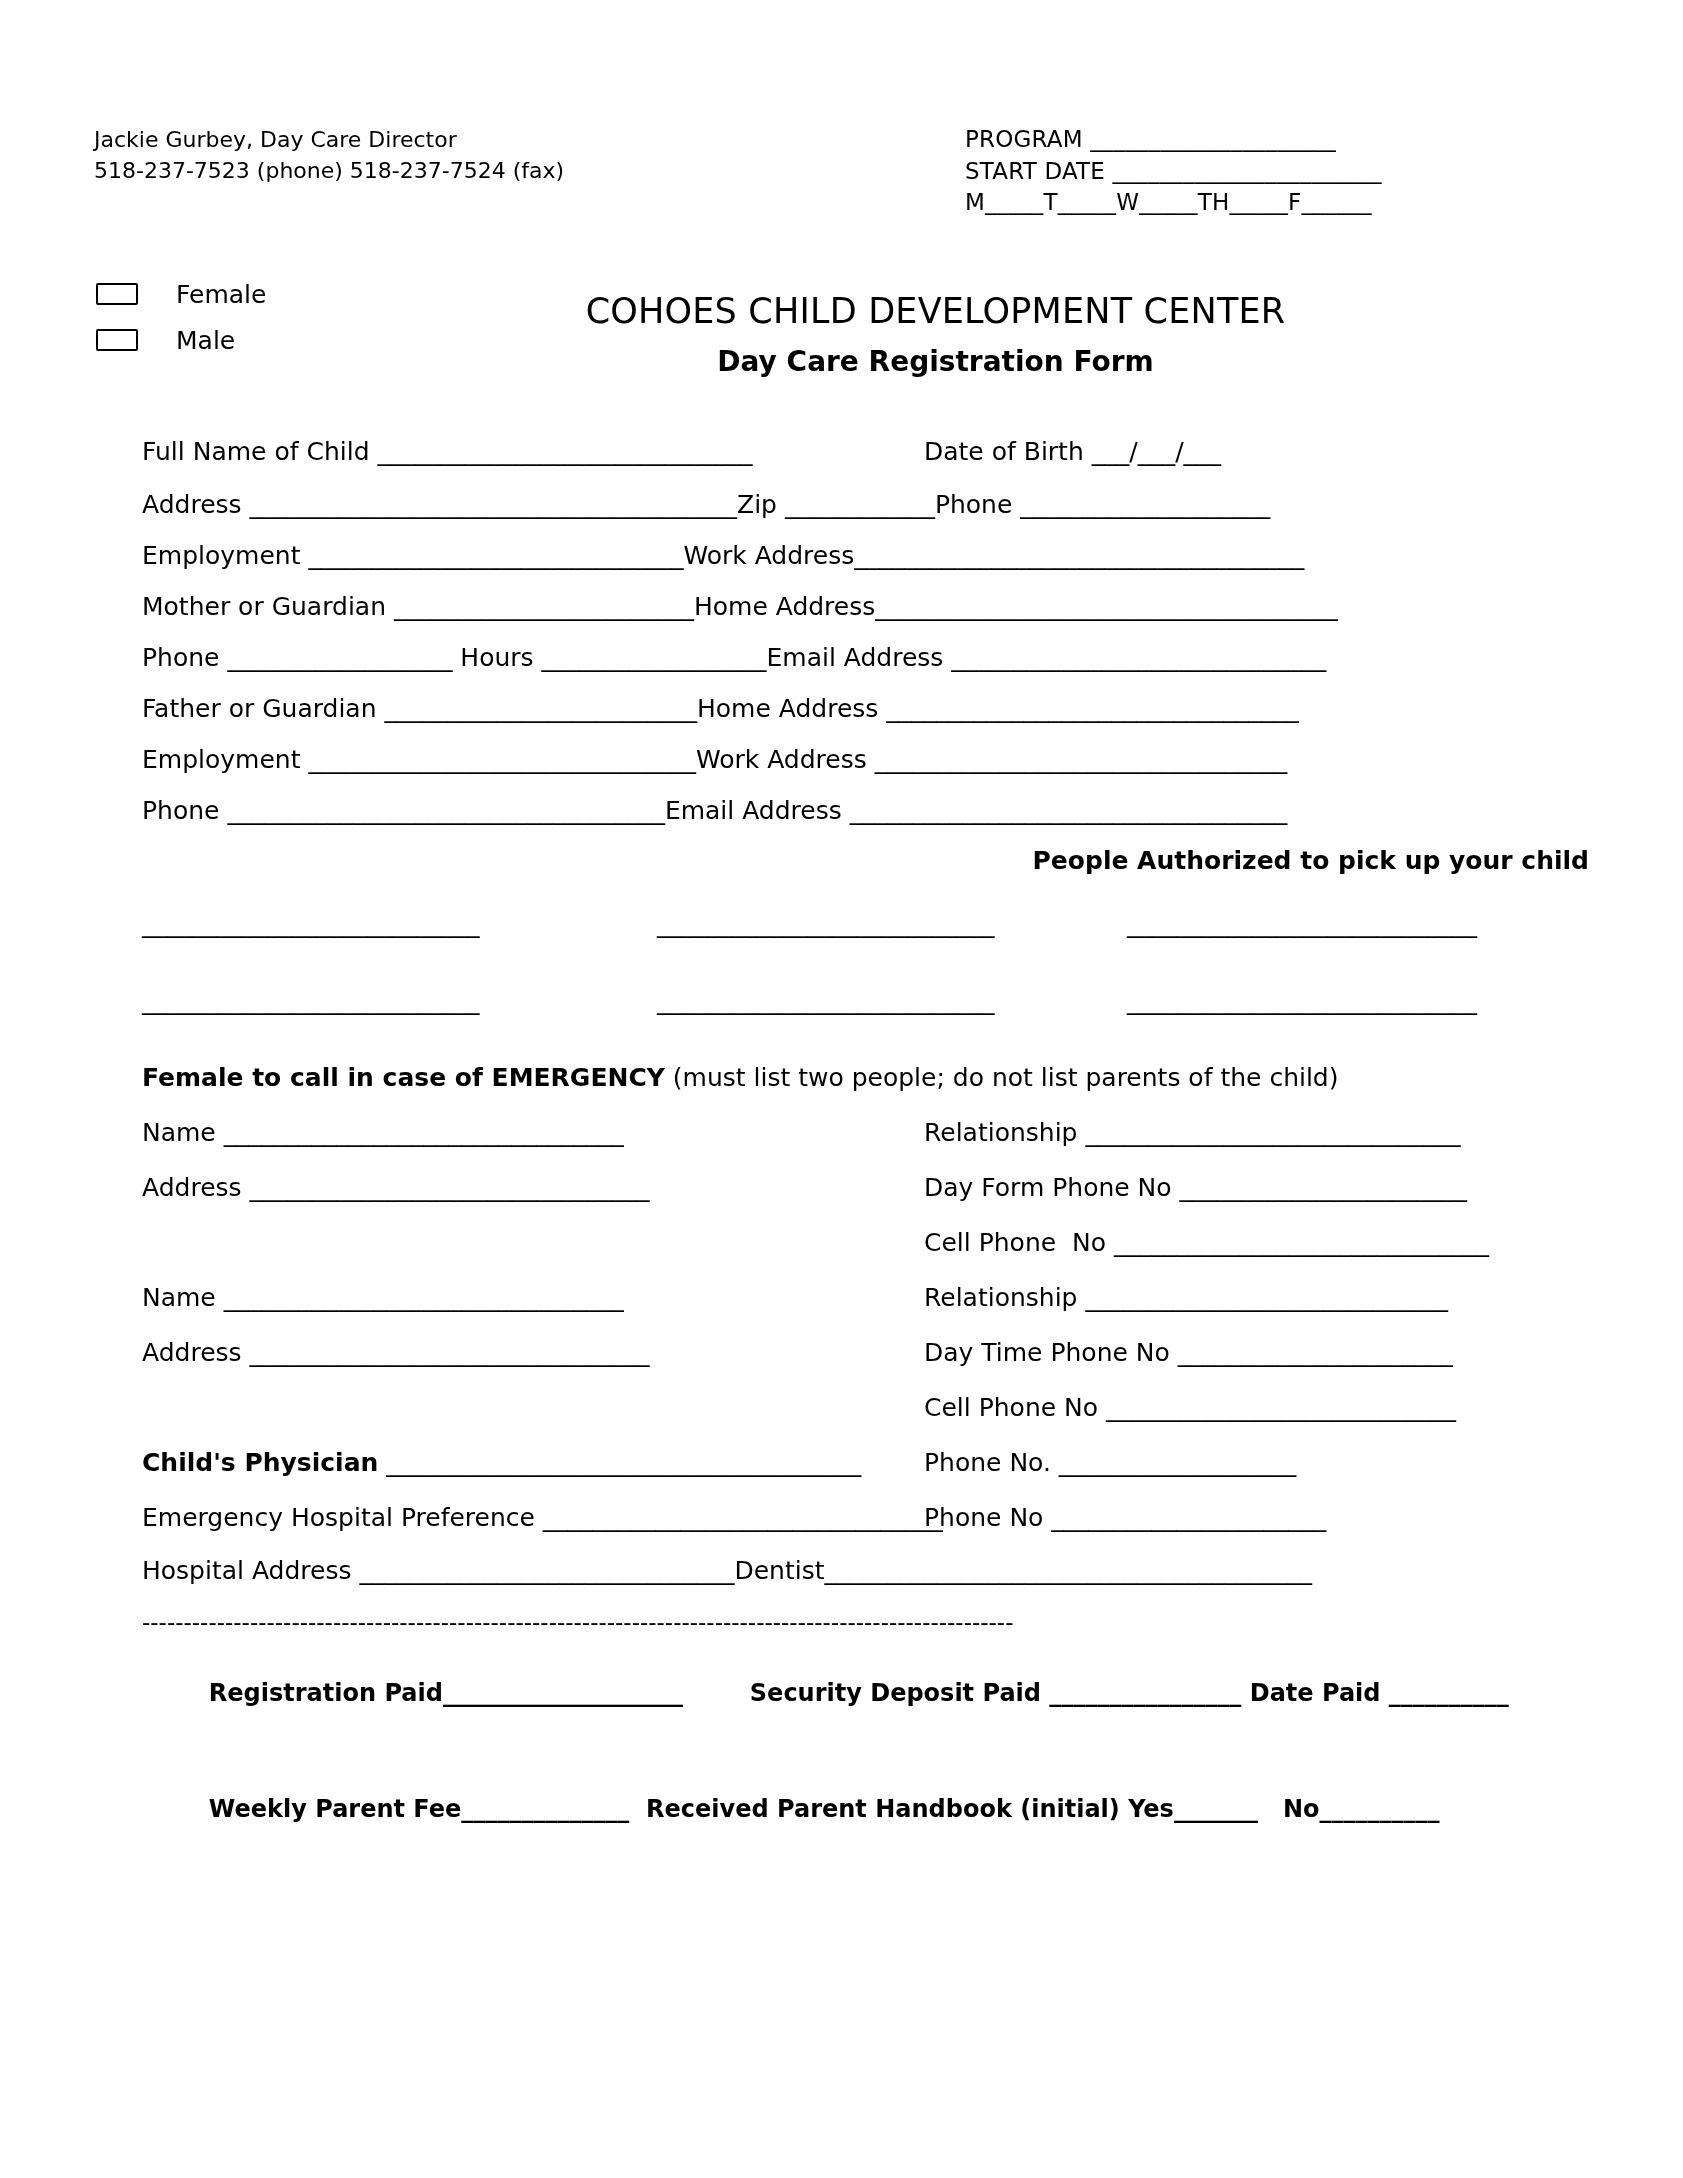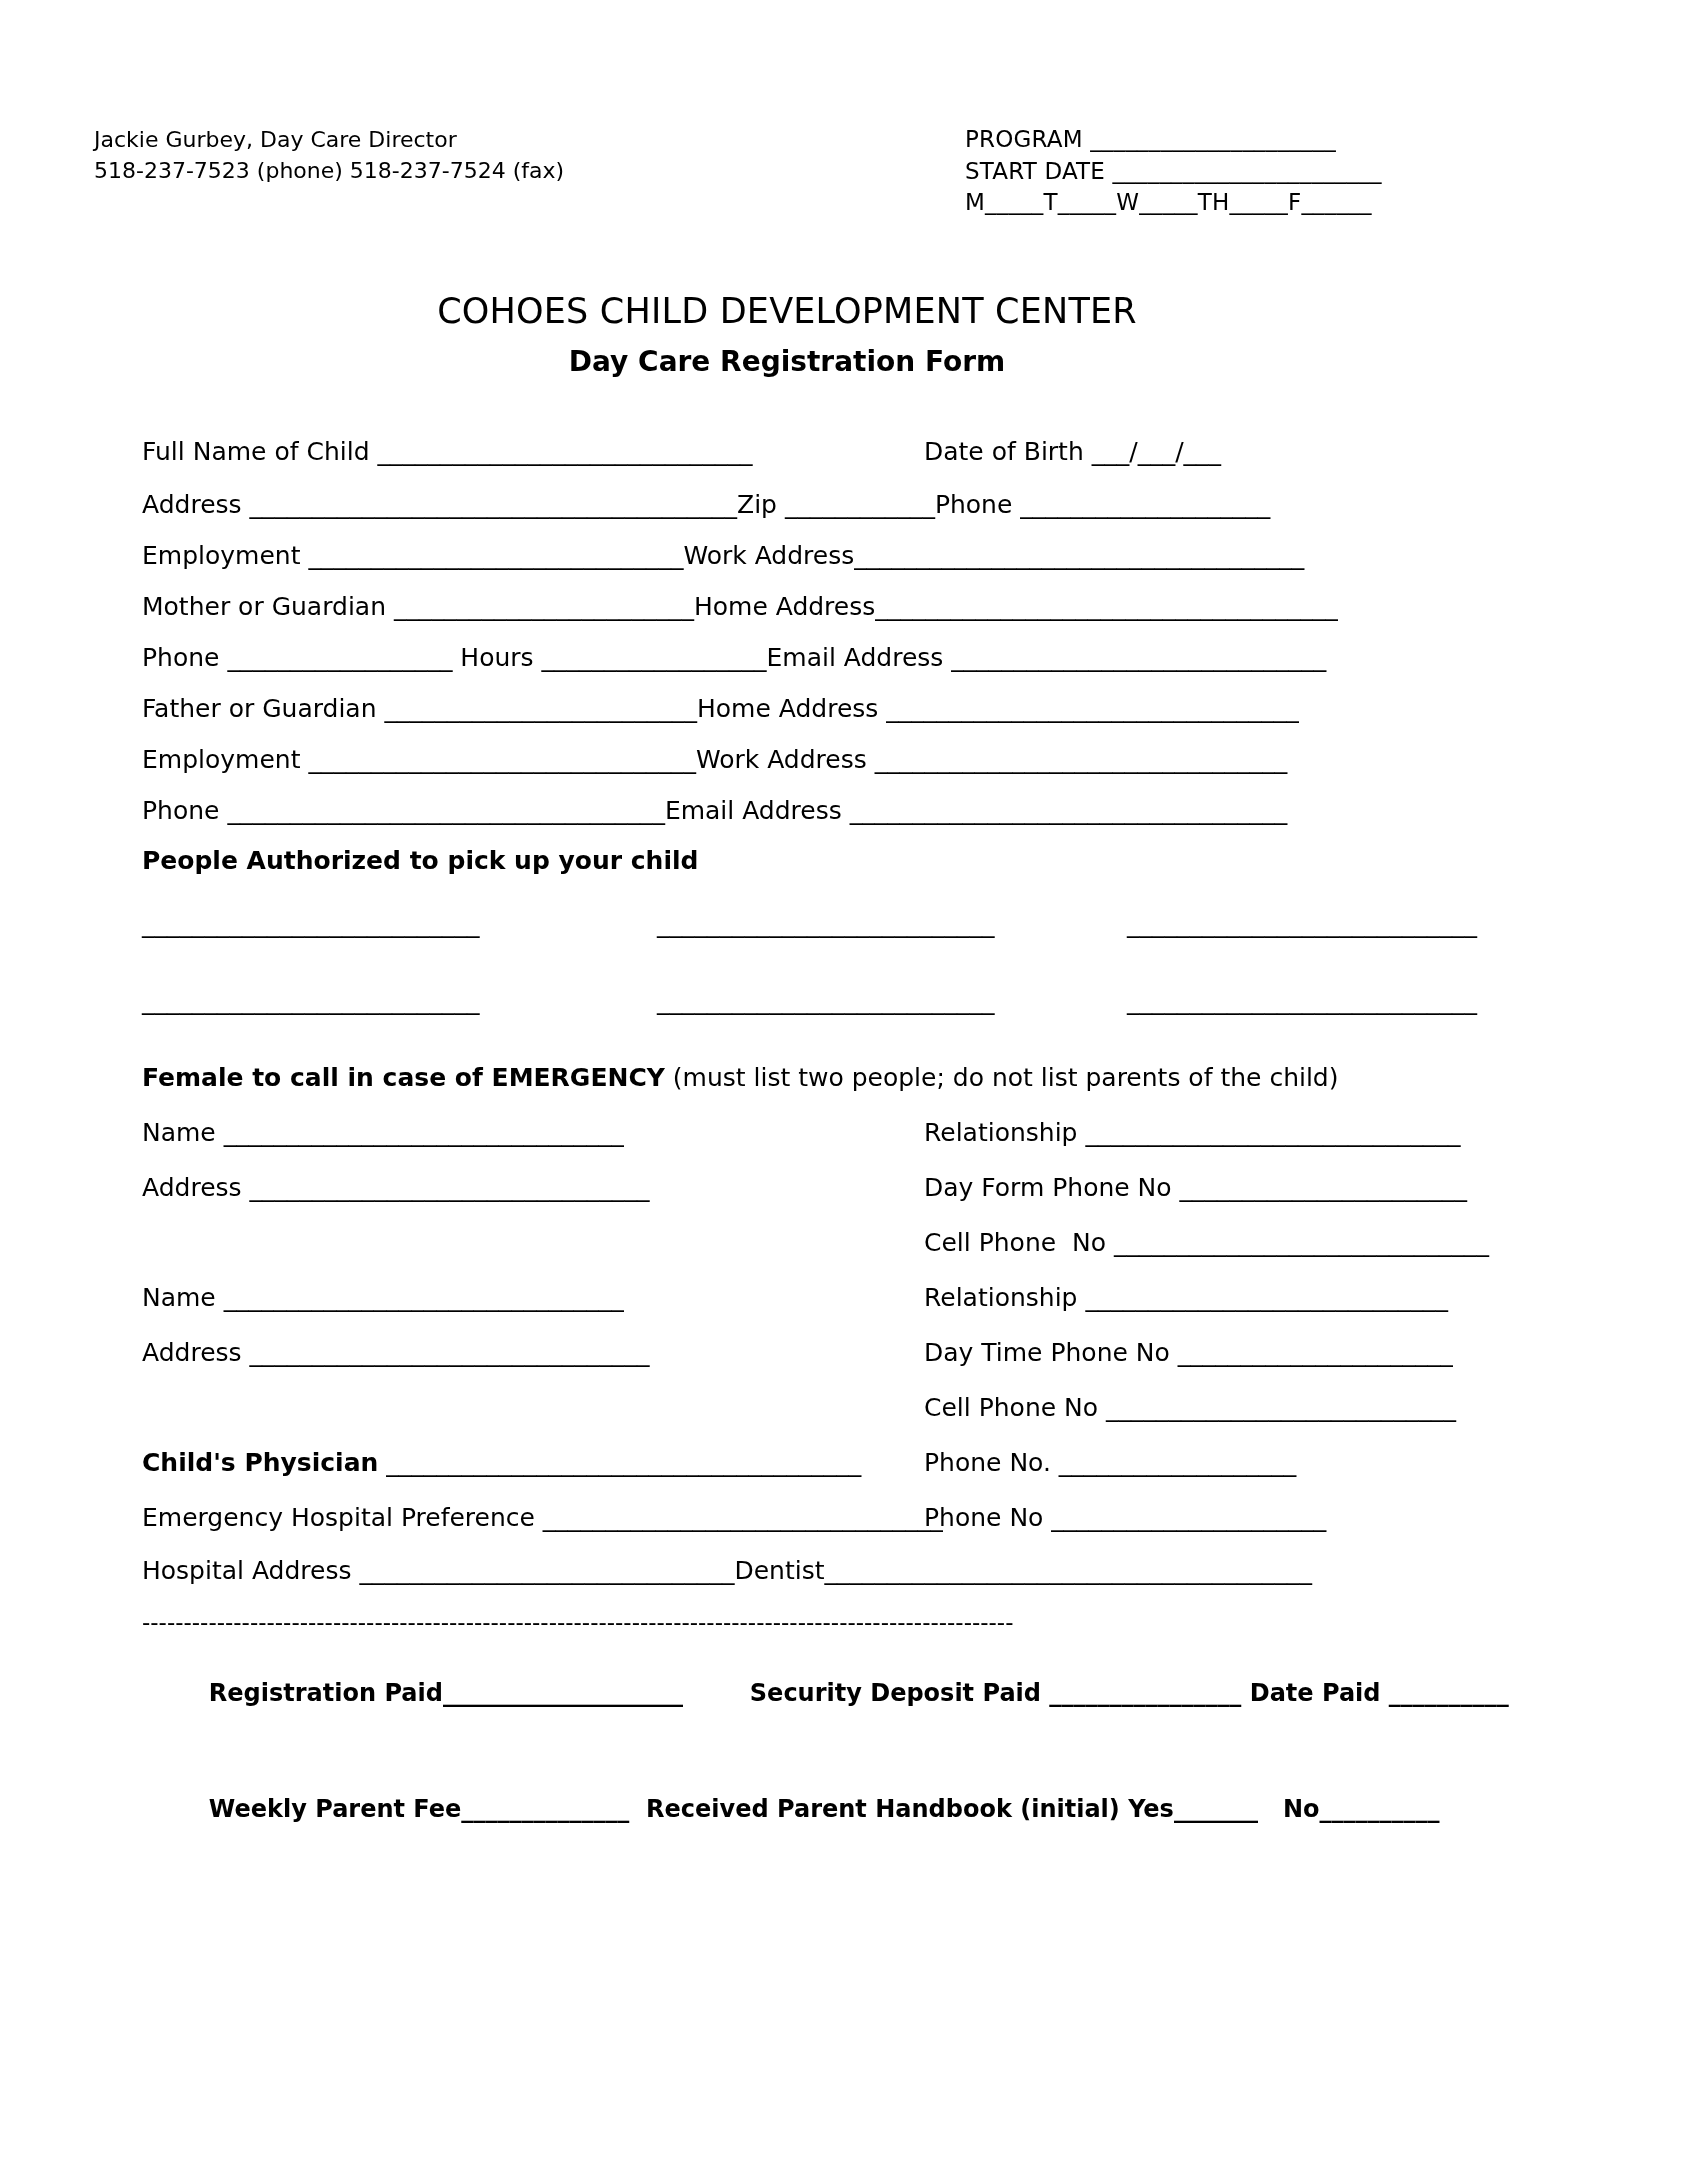--- a/index.html
+++ b/index.html
@@ -106,20 +106,21 @@
     white-space: pre;
     position: relative;
   }
   .fline.tight { margin-bottom: 23px; }
   .bold { font-weight: bold; }
   .sec-head {
     font-size: 25px;
     font-weight: bold;
     margin-top: 8px;
     margin-bottom: 10px;
+    text-align: right;
   }
 
   
   .pickup-rows {
     margin-top: 34px;
   }
   .pickup-row {
     display: flex;
     font-size: 25px;
     white-space: pre;
@@ -178,20 +179,30 @@
         <div>518-237-7523 (phone) 518-237-7524 (fax)</div>
       </div>
       <div class="header-right">
         <div class="hr-line">PROGRAM _____________________</div>
         <div class="hr-line">START DATE _______________________</div>
         <div class="hr-line">M_____T_____W_____TH_____F______</div>
       </div>
     </div>
 
     <div class="title-block">
+      <div class="gender-col">
+        <div class="gender-row">
+          <span class="checkbox"></span>
+          <span class="gender-label">Female</span>
+        </div>
+        <div class="gender-row">
+          <span class="checkbox"></span>
+          <span class="gender-label">Male</span>
+        </div>
+      </div>
       <div class="title-col">
         <div class="title-main">COHOES CHILD DEVELOPMENT CENTER</div>
         <div class="title-sub">Day Care Registration Form</div>
       </div>
     </div>
 
     <div class="form">
 
       <div class="two-col">
         <span class="c1">Full Name of Child ______________________________</span>

